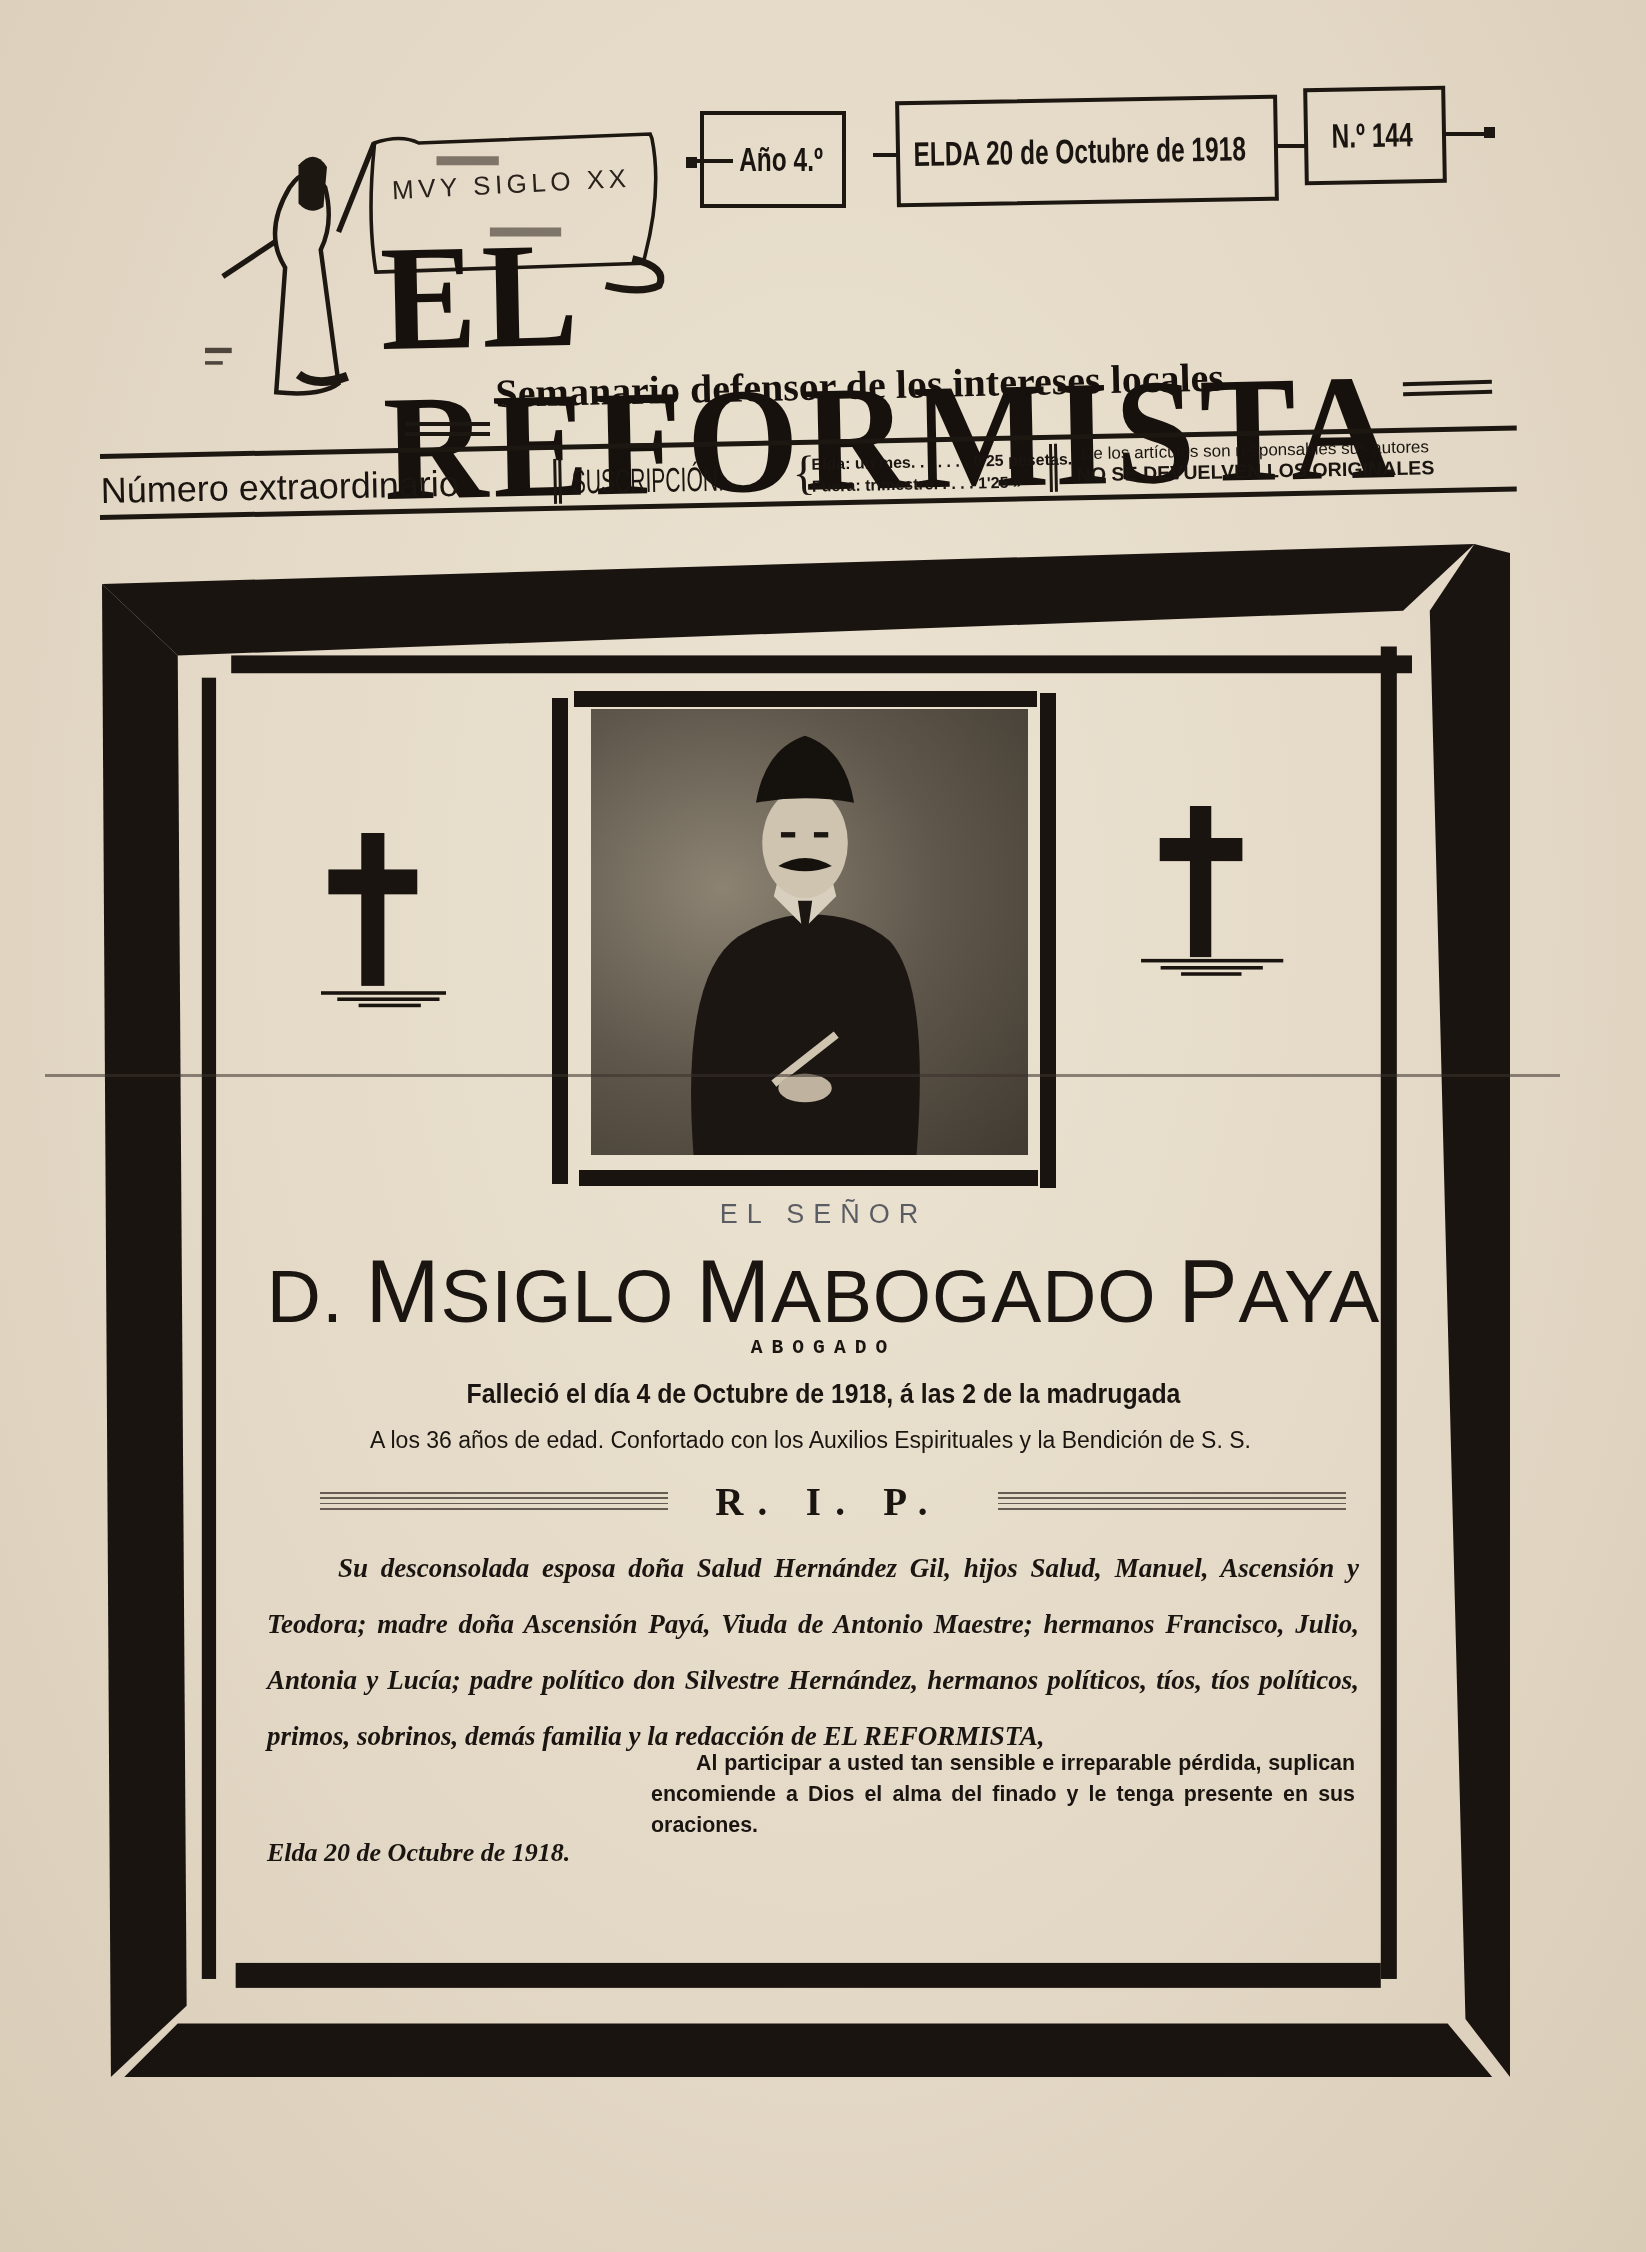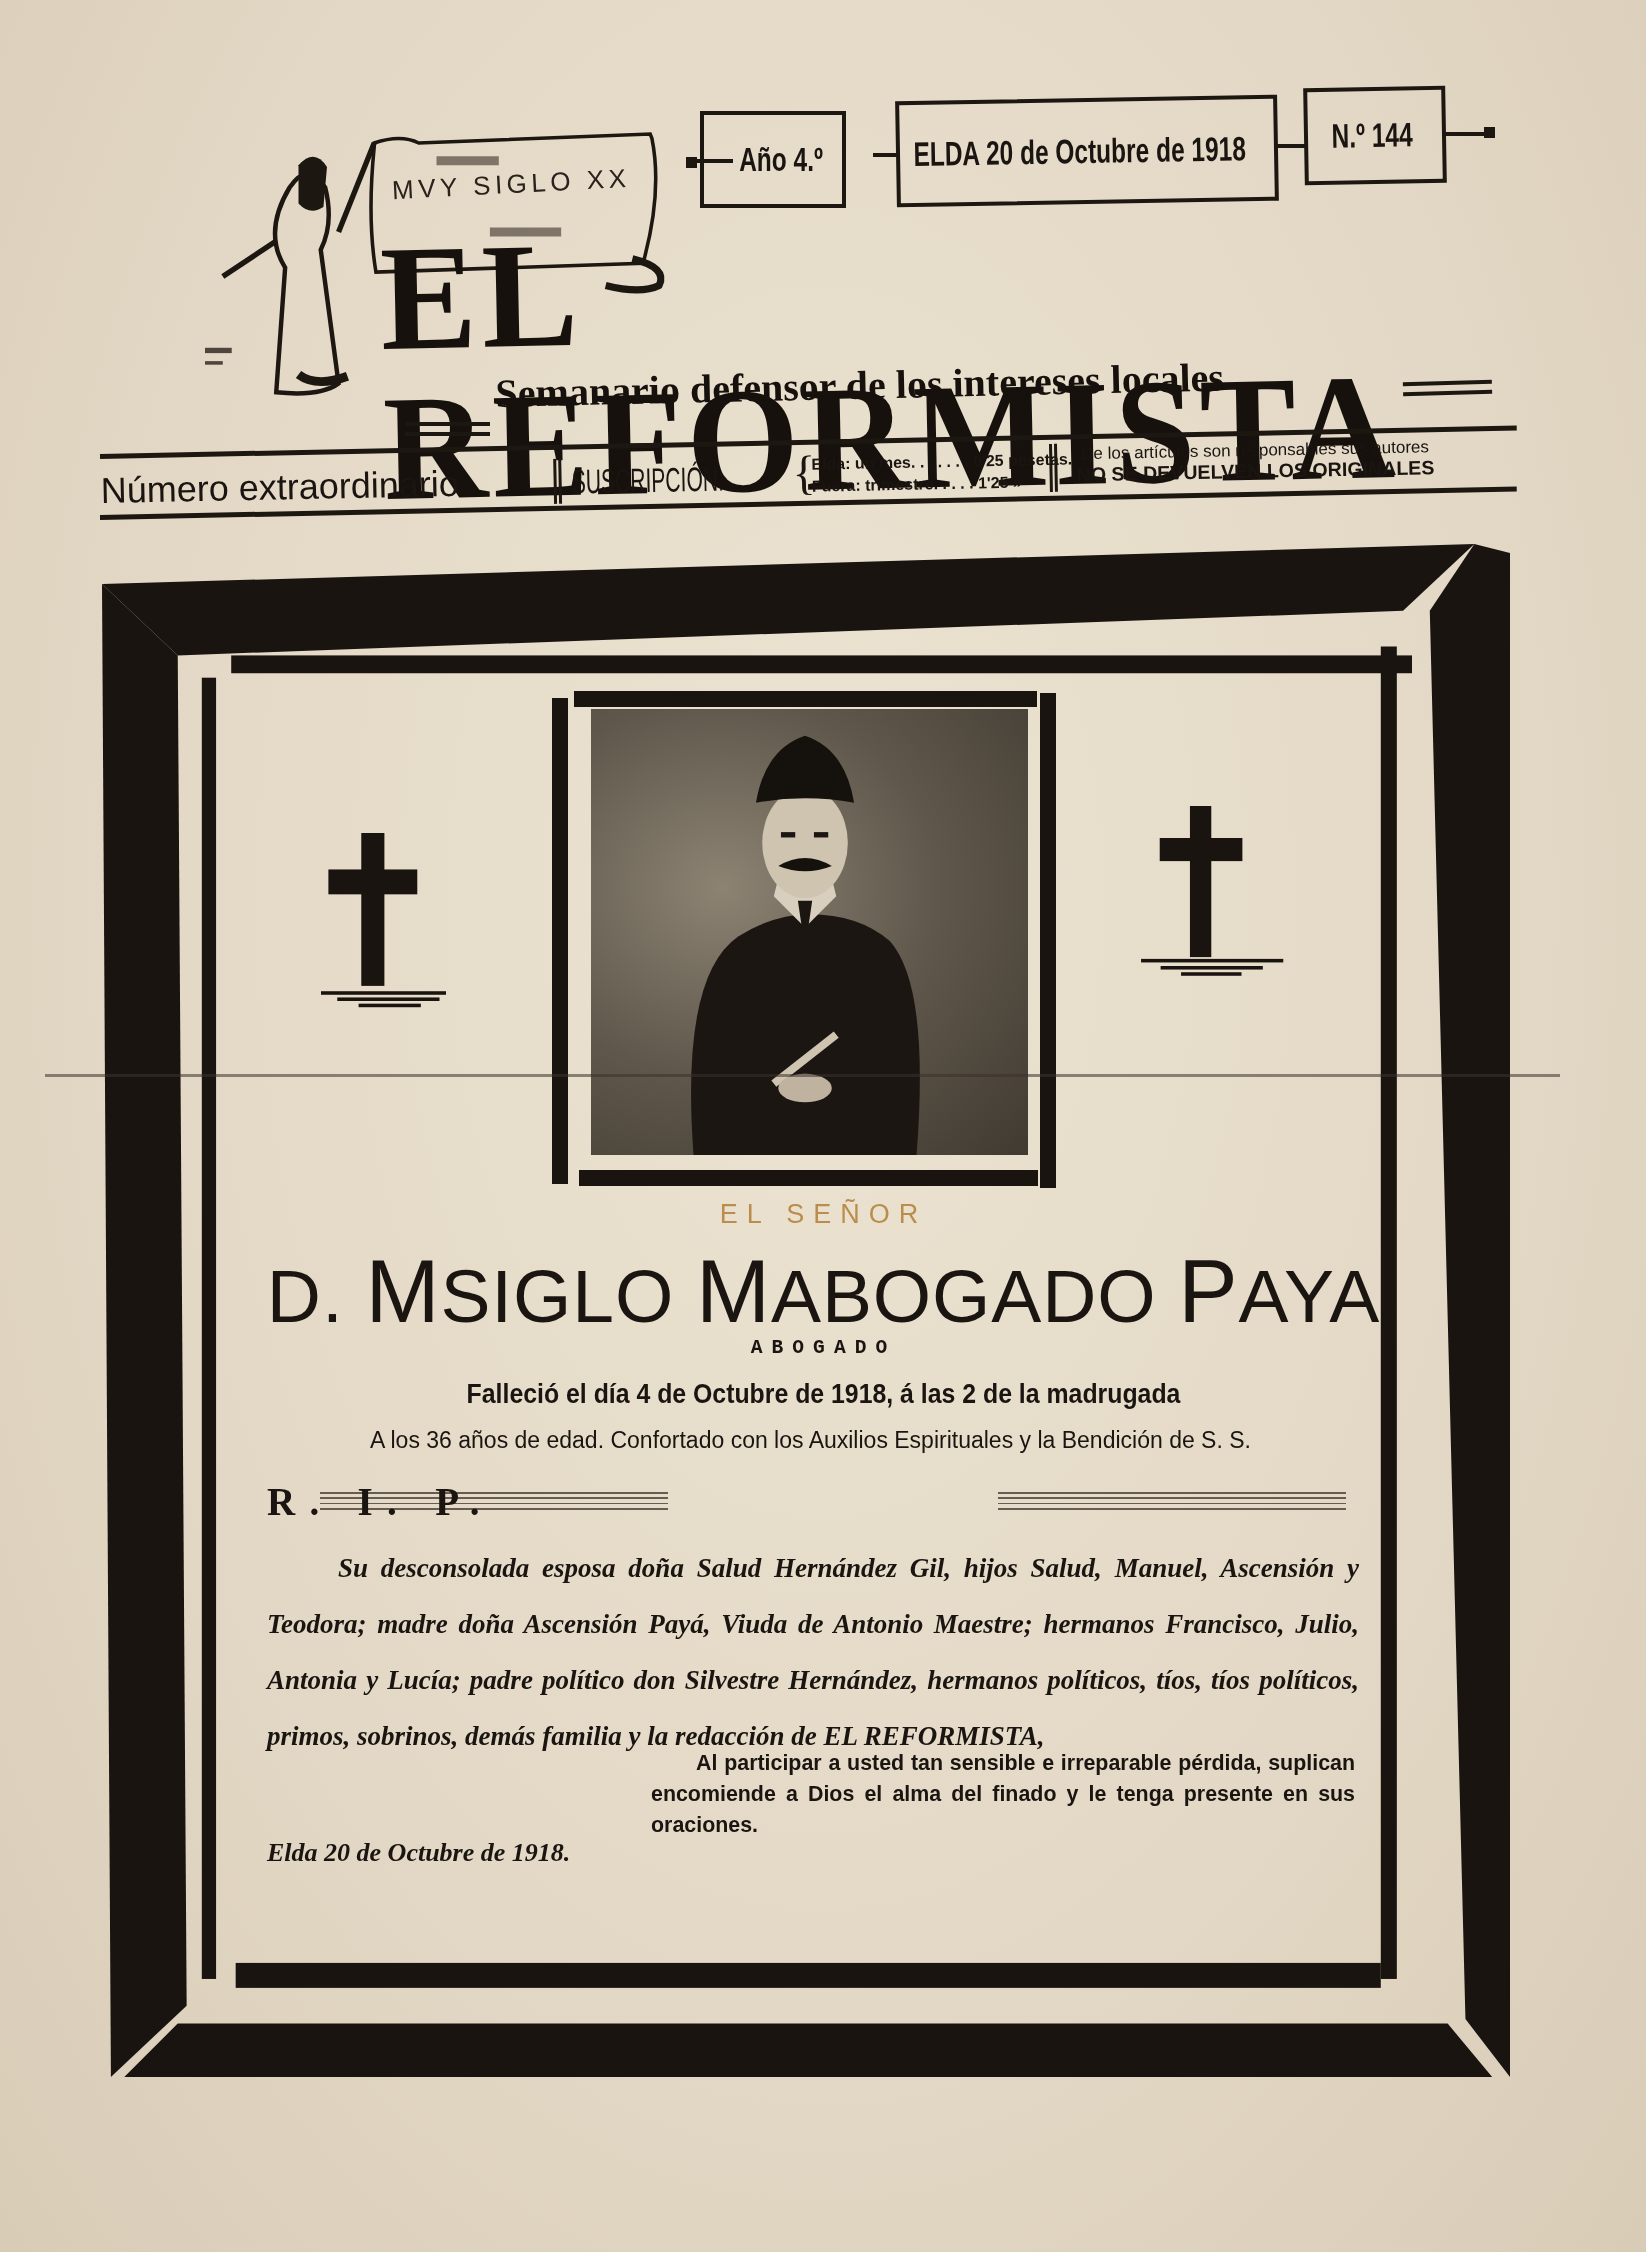--- a/index.html
+++ b/index.html
@@ -67,33 +67,33 @@
   }
   .photo-inner {
     position:absolute; left:39px; top:18px; width:437px; height:446px;
     background:
       radial-gradient(ellipse at 30% 40%, #8c8373 0%, #5f574b 50%, #403a31 100%);
     overflow:hidden;
   }
 
   .cross { width:107px; height:205px; }
 
-  .el-senor { left:0; width:1647px; top:1199px; text-align:center; font-size:27px; letter-spacing:9px; color:#a16207; opacity:0.65; }
+  .el-senor { left:0; width:1647px; top:1199px; text-align:center; font-size:27px; letter-spacing:9px; color:#0f172a; opacity:0.65; }
   .name {
     left:0; width:1647px; top:1240px; text-align:center; font-size:75px; letter-spacing:0.9px;
     white-space:nowrap;
   }
   .name .big { font-size:89px; }
   .abogado { left:0; width:1647px; top:1337px; text-align:center; font-size:19.6px; font-weight:bold; letter-spacing:9px;font-family:Liberation Mono, monospace; }
   .fallecio { left:0; width:1647px; top:1379px; text-align:center; font-size:27px; font-weight:bold; transform:scaleX(0.92); }
   .edad { left:258px; width:1105px; top:1427px; text-align:center; font-size:23px; white-space:nowrap; }
   .rip-wrap { left:267px; width:1123px; top:1479px; height:45px; }
   .rip-lines { position:absolute; top:12.5px; width:348px; height:18px;
     background:repeating-linear-gradient(180deg,#3a322b 0 1.8px, transparent 1.8px 5.3px); opacity:0.75; }
-  .rip { position:absolute; left:0; width:1123px; top:0; text-align:left; font-family:"Liberation Serif", serif; font-weight:bold; font-size:39px; letter-spacing:14.3px; }
+  .rip { position:absolute; left:0; width:1123px; top:0; text-align:center; font-family:"Liberation Serif", serif; font-weight:bold; font-size:39px; letter-spacing:14.3px; }
 
   .family {
     left:267px; width:1092px; top:1540px; font-family:"Liberation Serif", serif; font-style:italic; font-weight:bold;
     font-size:27px; line-height:56px; text-align:justify; text-indent:71px;
   }
   .participar {
     left:651px; width:704px; top:1748px; font-size:21.4px; font-weight:bold; line-height:31px; text-align:justify; text-indent:45px;
   }
   .fecha { left:267px; top:1838px; font-family:"Liberation Serif", serif; font-style:italic; font-weight:bold; font-size:26px; }
 

